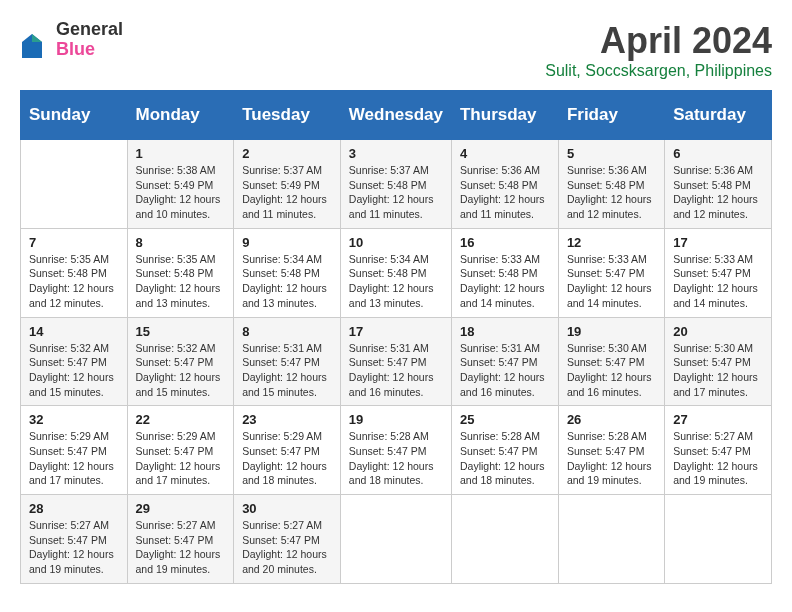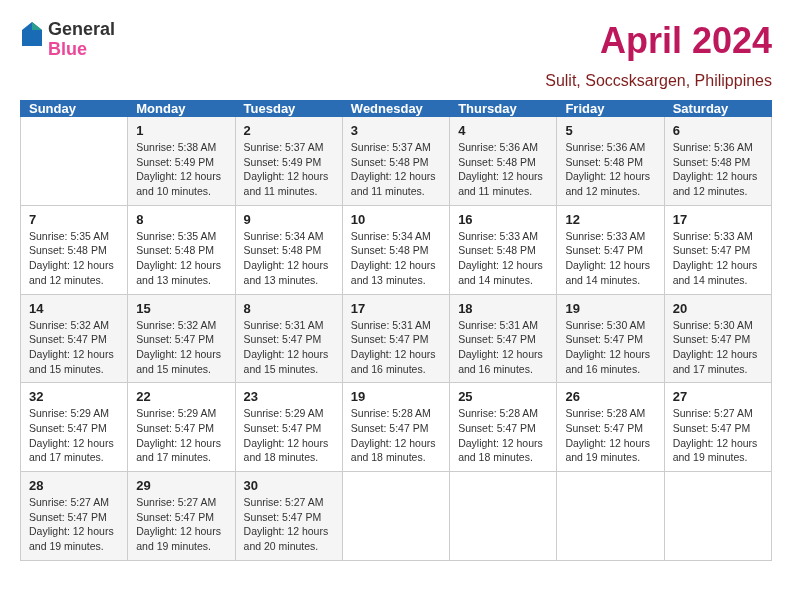--- a/index.html
+++ b/index.html
@@ -11,22 +11,22 @@
       padding: 20px;
     }
     .header-area {
       display: flex;
       justify-content: space-between;
       align-items: flex-start;
       margin-bottom: 10px;
     }
     .logo {
       display: flex;
-      align-items: flex-start;
-      gap: 4px;
+      align-items: flex-end;
+      gap: 12px;
     }
     .logo-text {
       display: flex;
       flex-direction: column;
       line-height: 1.1;
     }
     .logo-general {
       font-size: 18px;
       font-weight: bold;
       color: #333;
@@ -39,38 +39,37 @@
     .logo-icon {
       width: 24px;
       height: 28px;
     }
     .title-area {
       text-align: right;
     }
     .main-title {
       font-size: 36px;
       font-weight: bold;
-      color: #be185d;
+      color: #404040;
     }
     .subtitle {
       font-size: 16px;
-      color: #7f1d1d;
-      margin-top: 10px;
+      color: #15803d;
     }
     .calendar-table {
       width: 100%;
       border-collapse: collapse;
       font-size: 11px;
     }
     .calendar-table thead tr th {
       background-color: #2a6db5;
       color: #fff;
       text-align: left;
-      padding: 0 8px;
-      font-size: 13px;
+      padding: 14px 8px;
+      font-size: 17px;
       border: 1px solid #2a6db5;
     }
     .calendar-table tbody tr td {
       vertical-align: top;
       padding: 6px 8px;
       border: 1px solid #ccc;
       min-height: 80px;
       width: 14.28%;
     }
     .calendar-table tbody tr:nth-child(odd) td {

